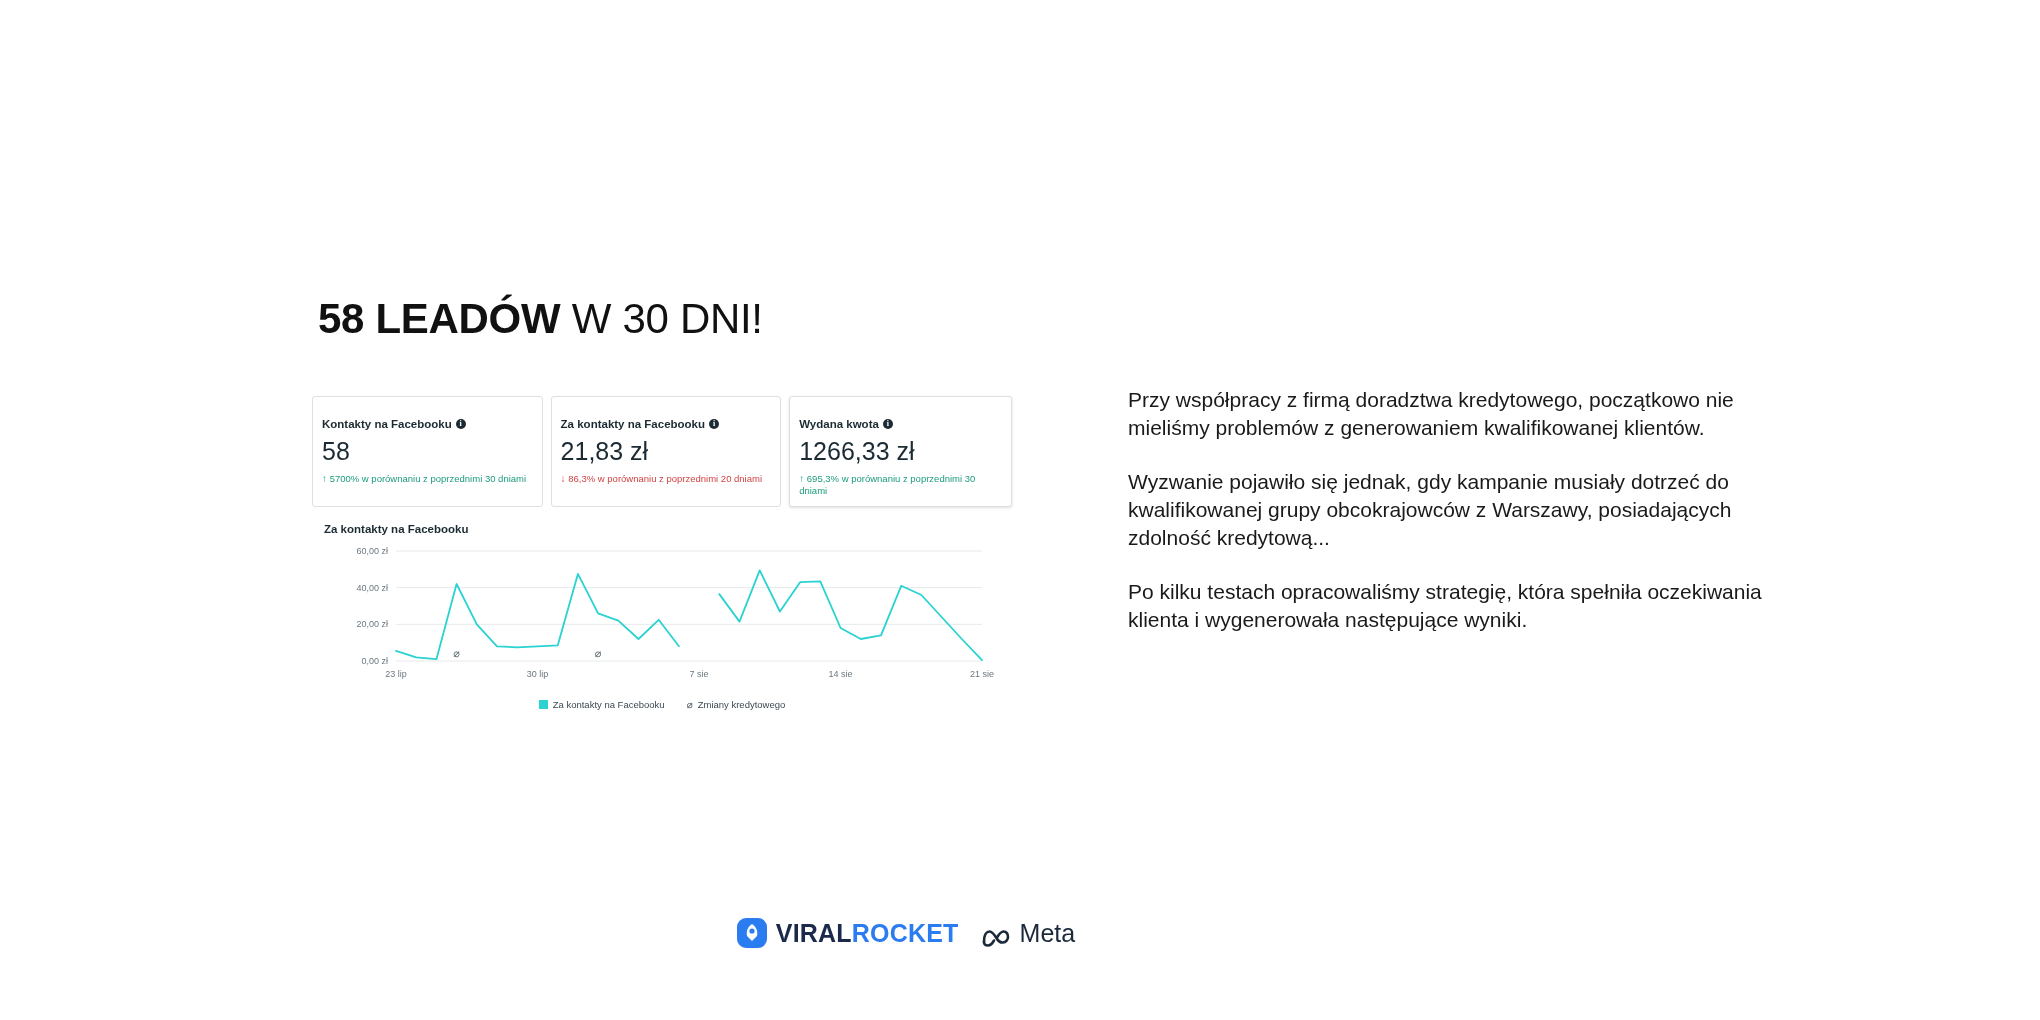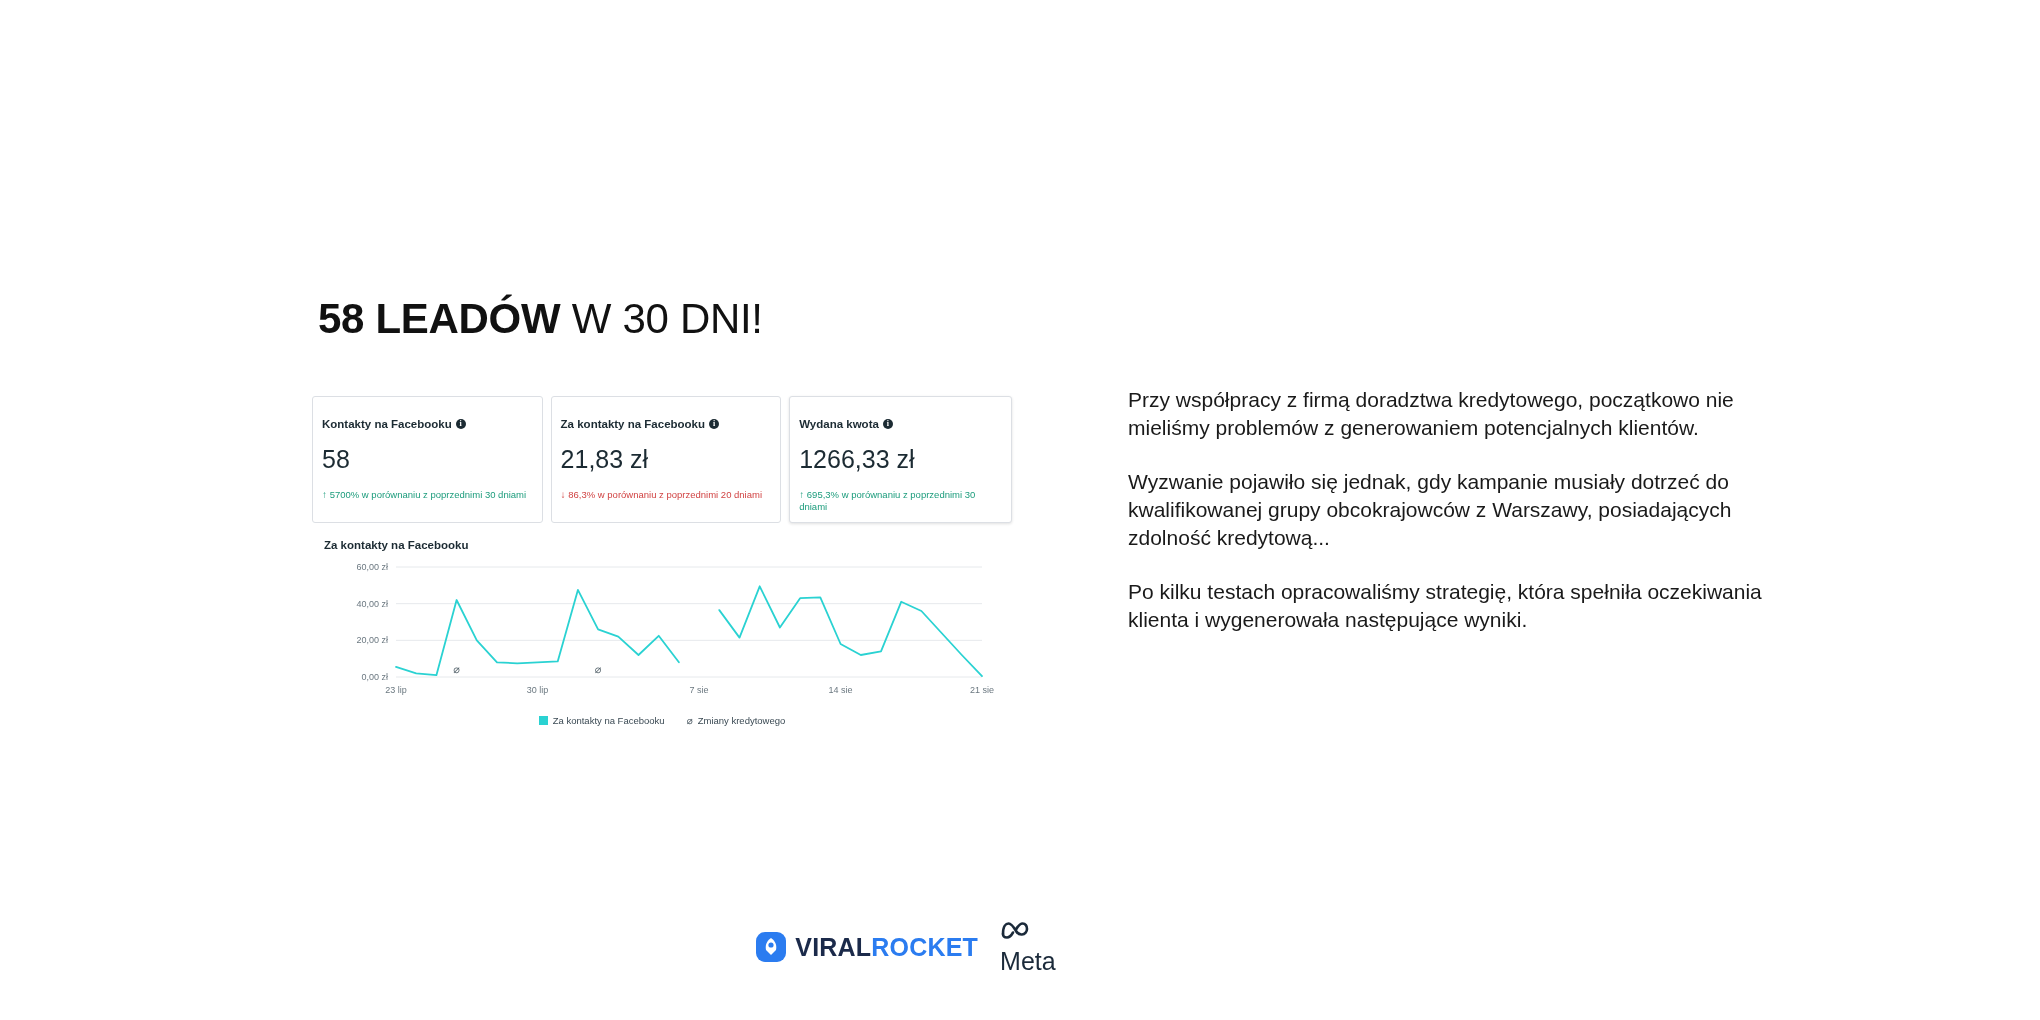--- a/index.html
+++ b/index.html
@@ -73,27 +73,27 @@
     font-size: 8px;
     line-height: 10px;
     text-align: center;
     font-weight: bold;
     font-family: "Liberation Serif", serif;
   }
   .metric-value {
     font-size: 25px;
     color: #1c2b33;
     line-height: 32px;
-    margin-top: 12px;
+    margin-top: 4px;
     font-weight: normal;
   }
   .metric-delta {
     font-size: 9.5px;
     line-height: 12px;
-    margin-top: 14px;
+    margin-top: 6px;
   }
   .metric-delta.up { color: #1c9c7c; }
   .metric-delta.down { color: #d14343; }
   .arrow { font-size: 10px; }
 
   .chart-card {
     margin-top: 6px;
     border: 1px solid #e4e7ea;
     border-top: none;
     background: #ffffff;
@@ -165,24 +165,23 @@
   }
   .vr-text {
     font-size: 25px;
     font-weight: bold;
     letter-spacing: 0.2px;
   }
   .vr-text .viral { color: #1b2a4a; }
   .vr-text .rocket { color: #2b7cf0; }
   .meta-logo {
     display: flex;
-    align-items: flex-start;
+    align-items: flex-end;
     gap: 7px;
     color: #1b2a3a;
-    flex-direction: column;
   }
   .meta-text {
     font-size: 25px;
     font-weight: normal;
     color: #1b2a3a;
   }
 </style>
 </head>
 <body>
 
@@ -262,21 +261,21 @@
       </div>
       <div class="legend-item">
         <span class="legend-glyph">⌀</span>
         <span>Zmiany kredytowego</span>
       </div>
     </div>
   </div>
 </div>
 
 <div id="copy">
-  <p>Przy współpracy z firmą doradztwa kredytowego, początkowo nie mieliśmy problemów z generowaniem potencjalnych klientów.</p>
+  <p>Przy współpracy z firmą doradztwa kredytowego, początkowo nie mieliśmy problemów z generowaniem kwalifikowanej klientów.</p>
   <p>Wyzwanie pojawiło się jednak, gdy kampanie musiały dotrzeć do kwalifikowanej grupy obcokrajowców z Warszawy, posiadających zdolność kredytową...</p>
   <p>Po kilku testach opracowaliśmy strategię, która spełniła oczekiwania klienta i wygenerowała następujące wyniki.</p>
 </div>
 
 <div id="footer">
   <div class="vr-logo">
     <svg width="30" height="30" viewBox="0 0 30 30">
       <rect x="0" y="0" width="30" height="30" rx="9" fill="#2b7cf0"></rect>
       <path d="M15 6 C19.5 9 21 13.5 20 18 L15 23 L10 18 C9 13.5 10.5 9 15 6 Z" fill="#ffffff"></path>
       <circle cx="15" cy="13" r="2.6" fill="#2b7cf0"></circle>

